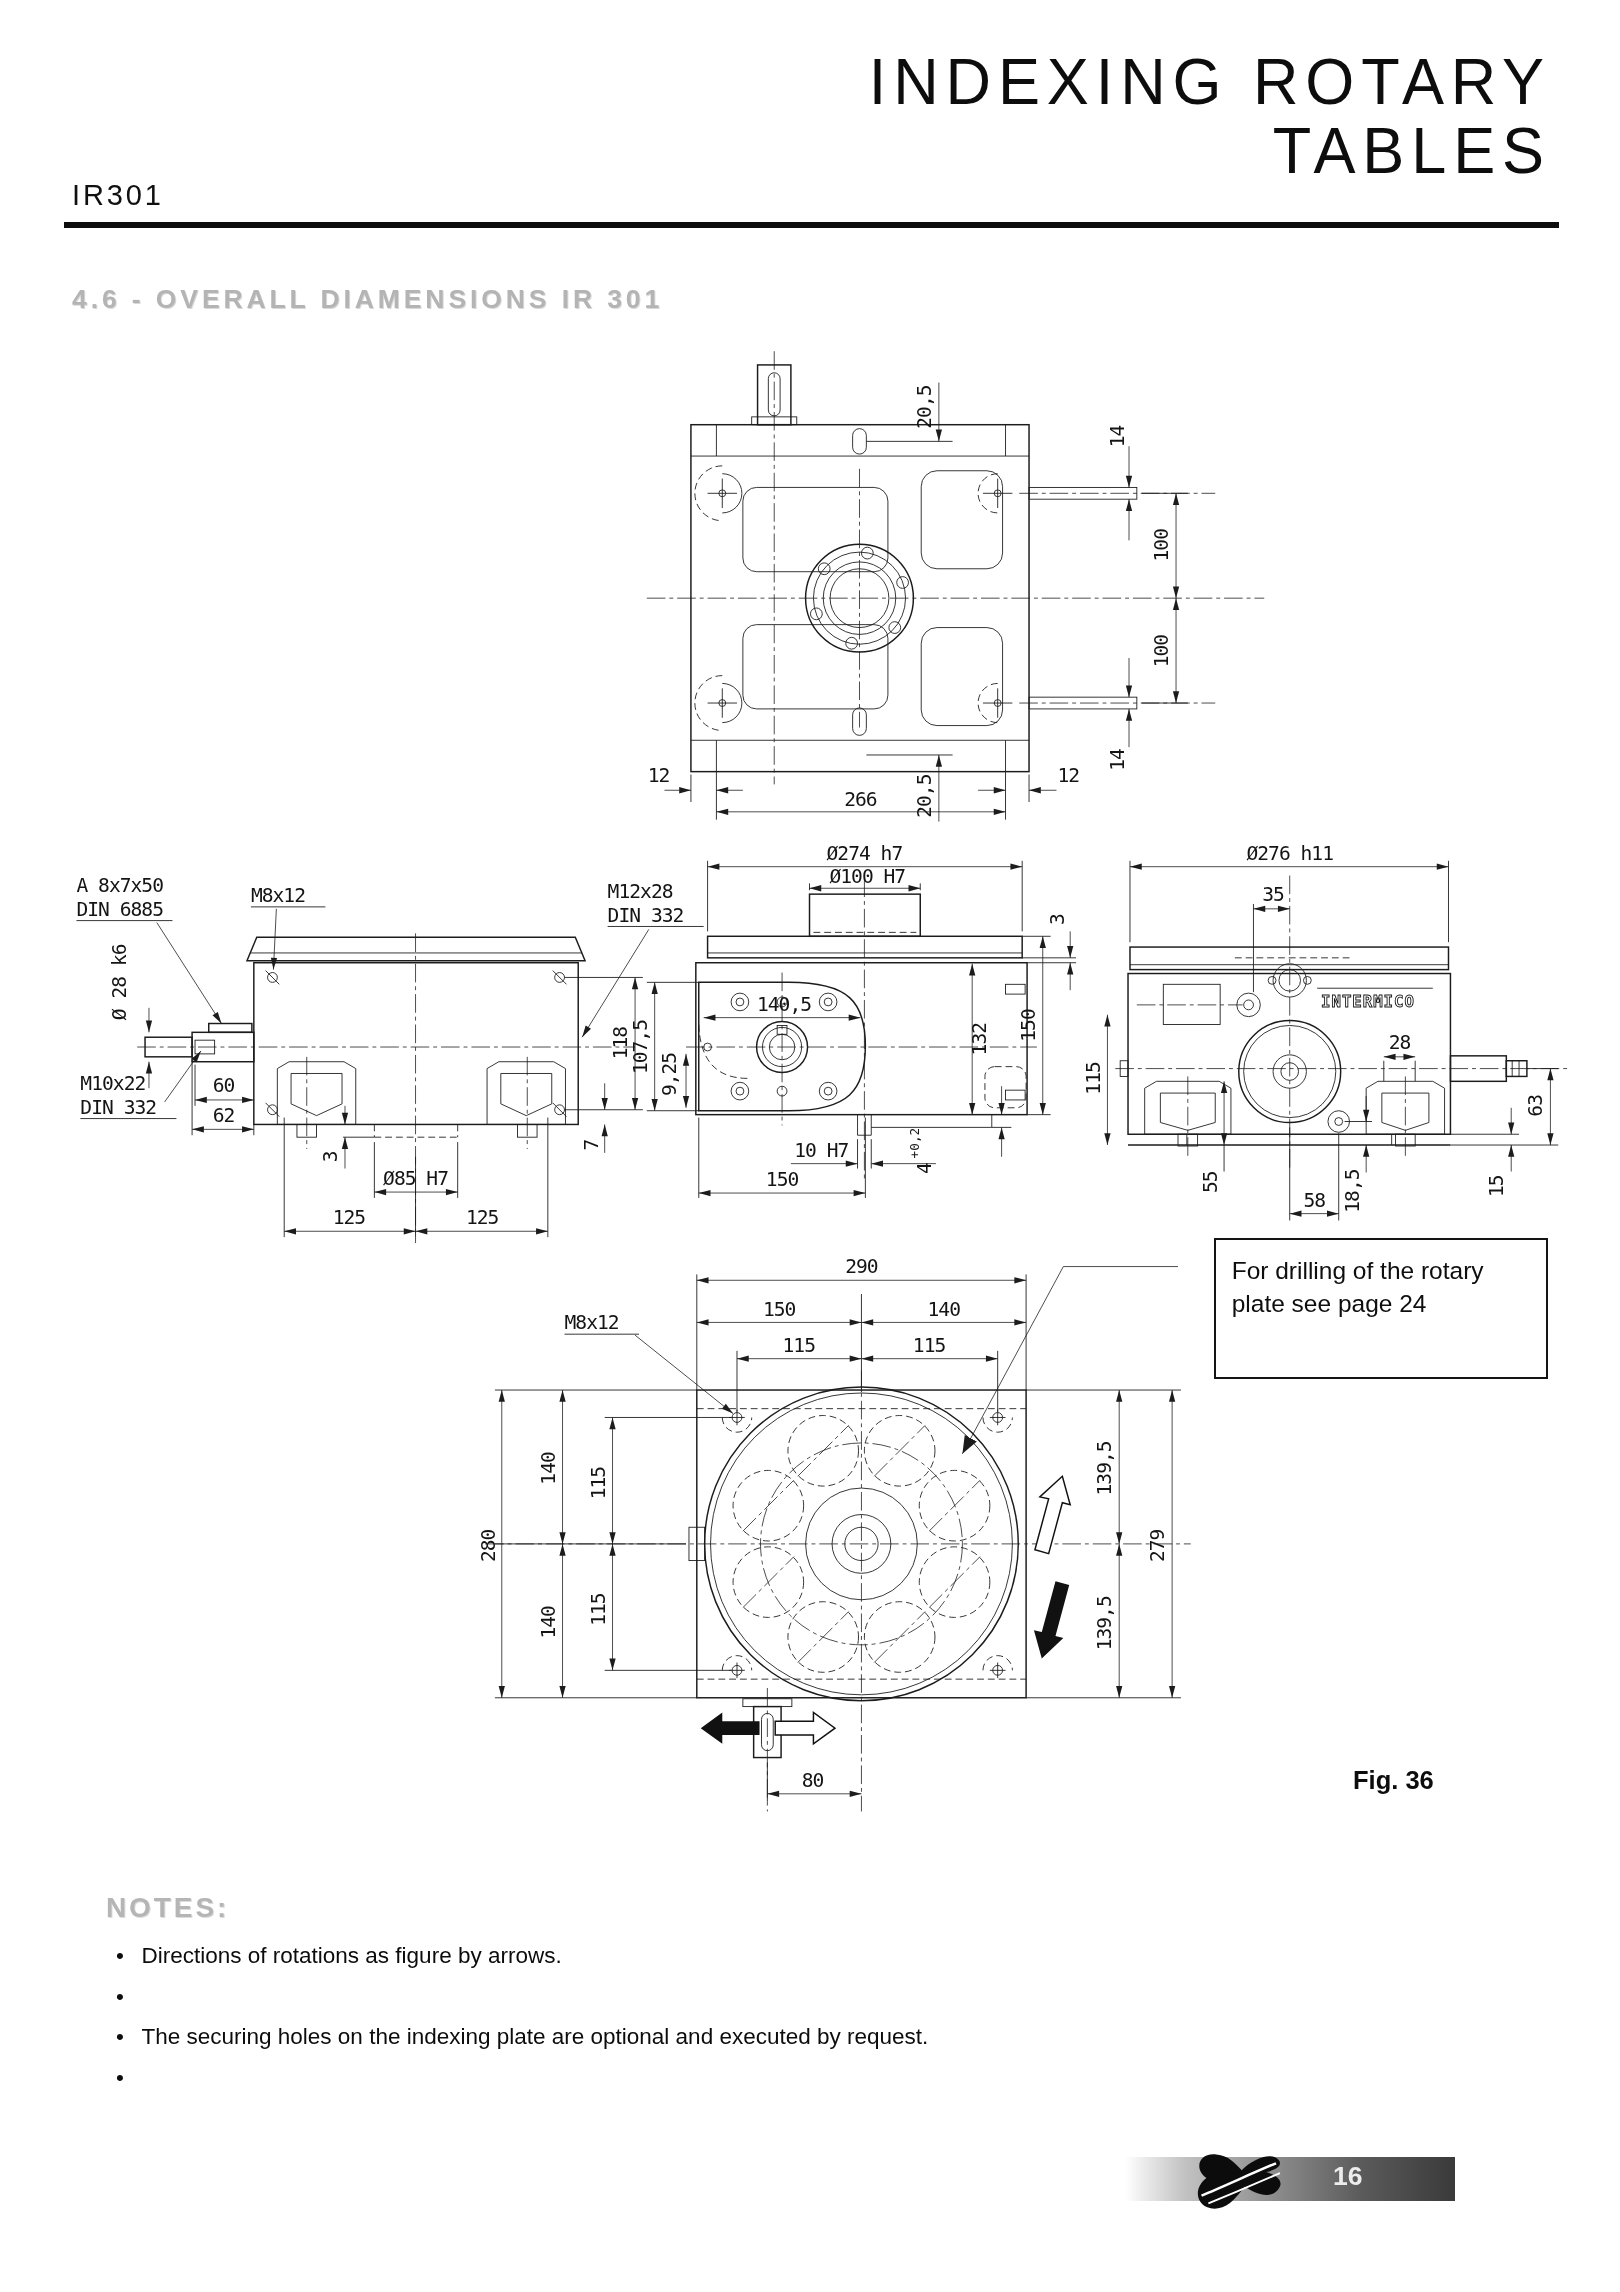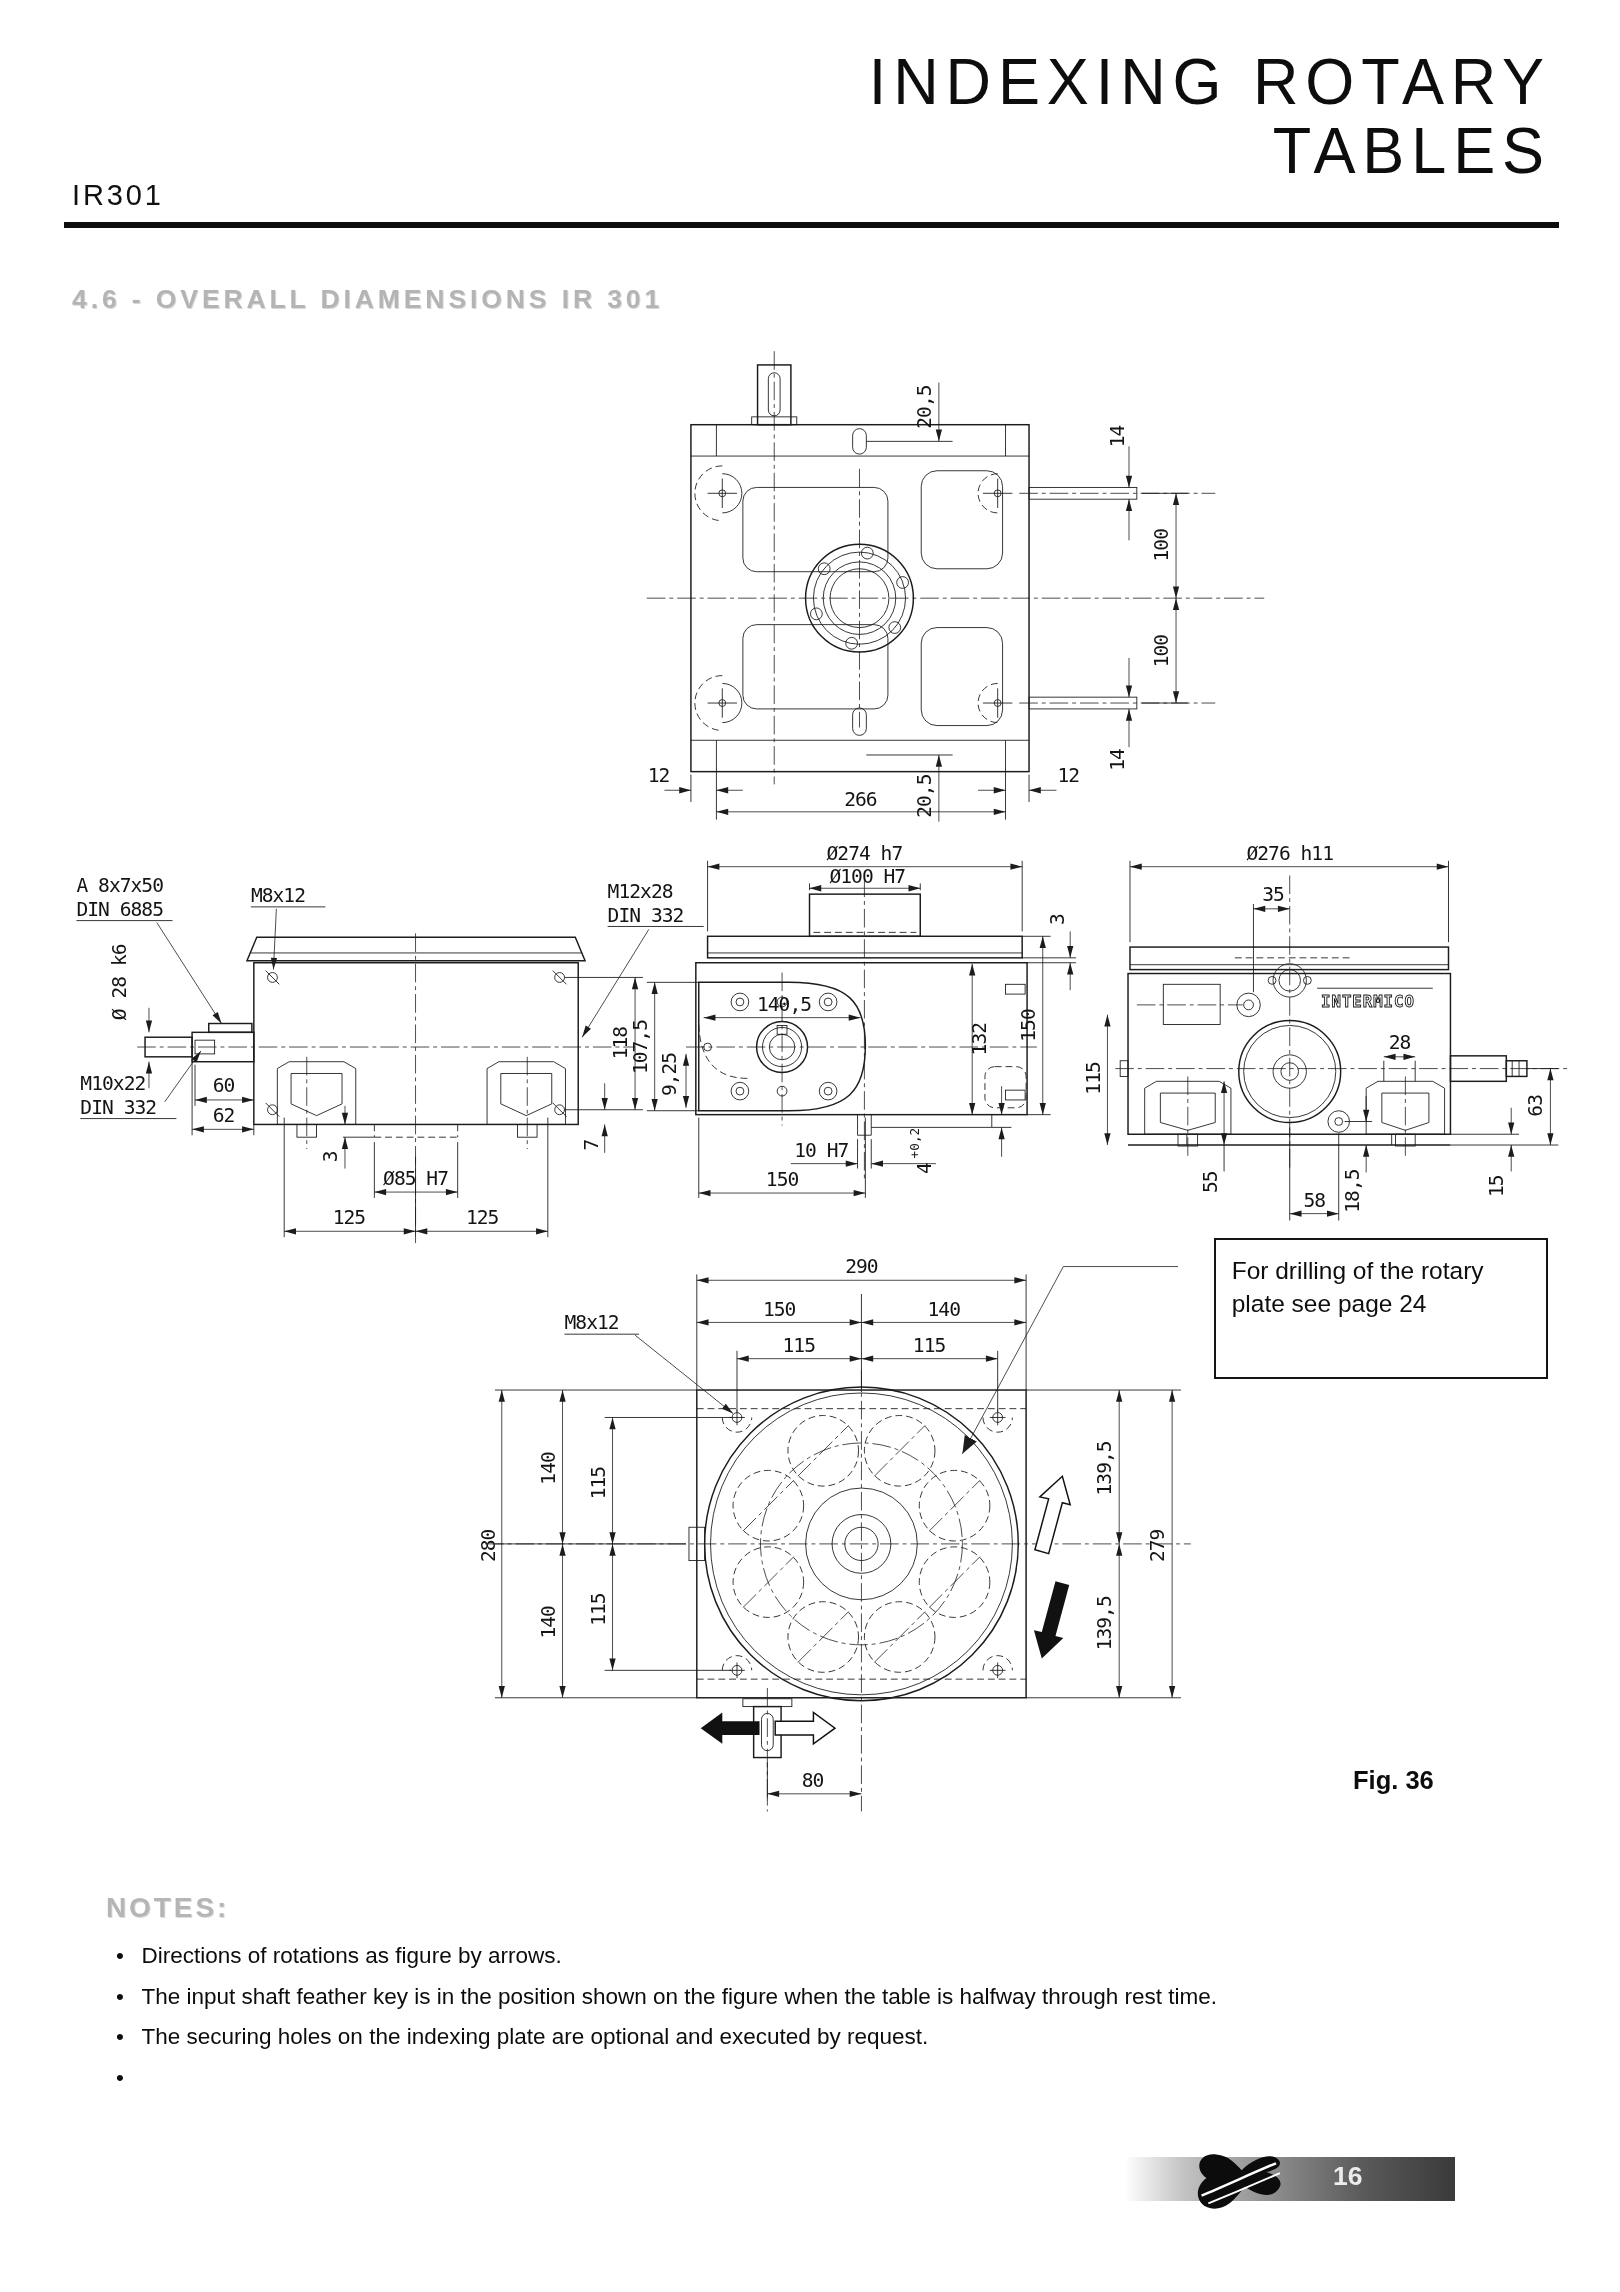--- a/index.html
+++ b/index.html
@@ -58,21 +58,20 @@
   <div class="figcap">Fig. 36</div>
 
   <div class="notes-head">NOTES:</div>
   <div class="notes">
     <div class="note-row">
         <span class="blt">•</span>
         <span>Directions of rotations as figure by arrows.</span>
       </div>
     <div class="note-row">
         <span class="blt">•</span>
-        <span>The input shaft feather key is in the position shown on the figure when the table is halfway through rest time.</span>
       </div>
     <div class="note-row">
         <span class="blt">•</span>
         <span>The securing holes on the indexing plate are optional and executed by request.</span>
       </div>
     <div class="note-row">
         <span class="blt">•</span>
       </div>
   </div>
 

